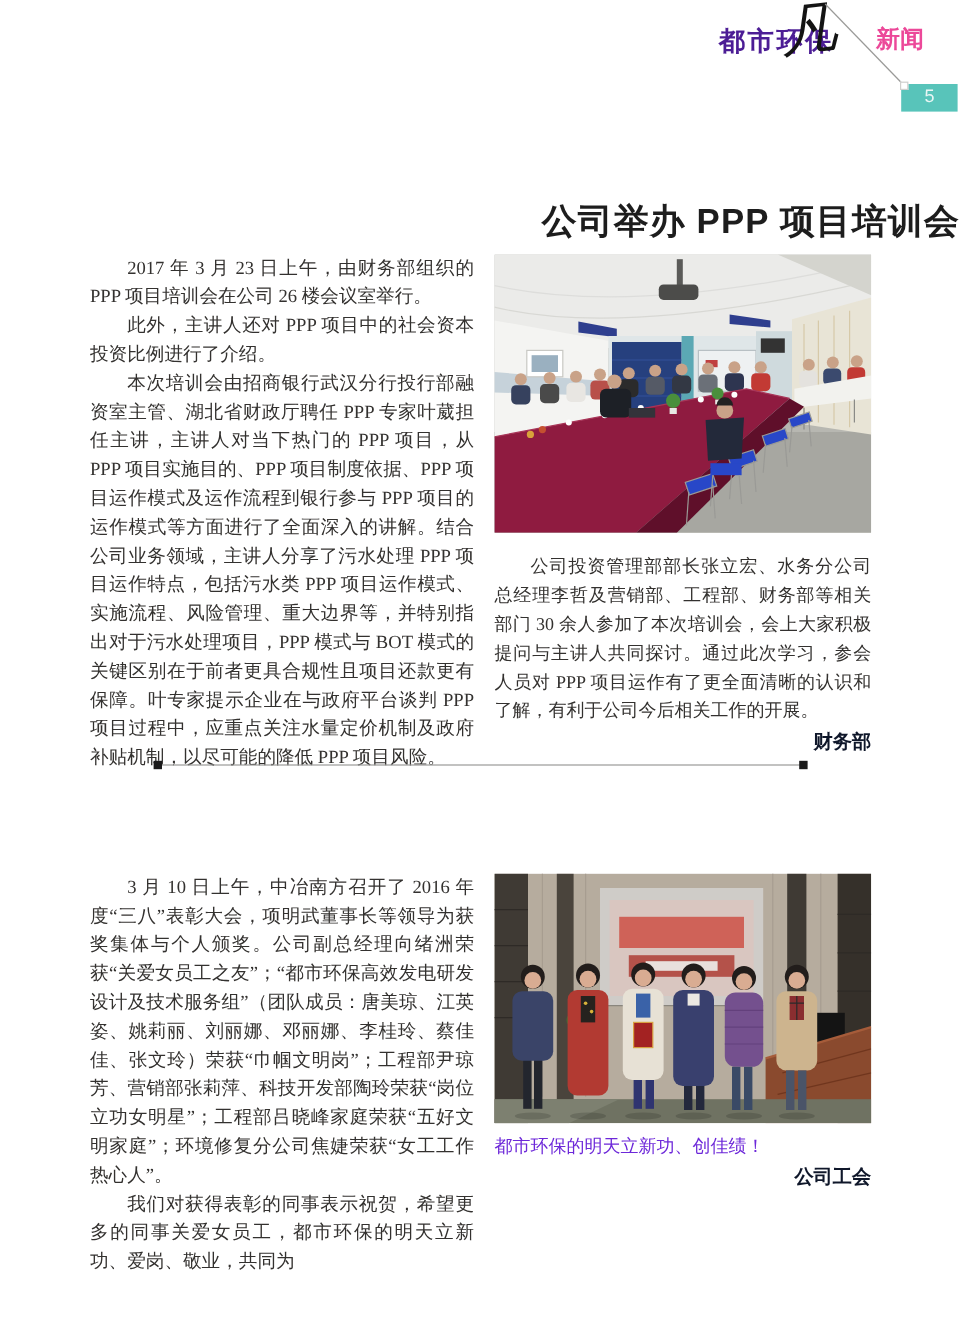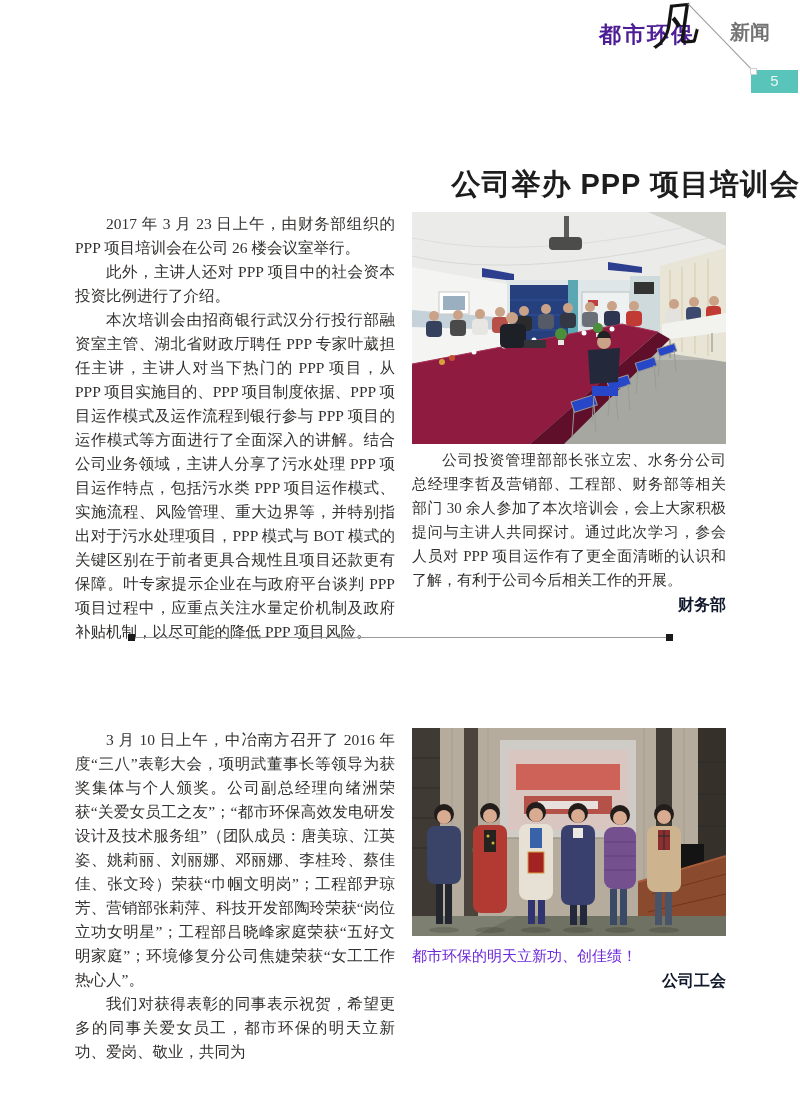--- a/index.html
+++ b/index.html
@@ -7,41 +7,41 @@
         font-family:"Liberation Serif","DejaVu Serif",serif;color:#2f2d2b;}
 
   
   .masthead{position:absolute;left:599px;top:20px;font-family:Liberation Sans, sans-serif;
             font-weight:bold;font-size:22px;letter-spacing:2px;color:#4c1d95;}
   .calligraphy{position:absolute;left:650px;top:2px;font-size:47px;line-height:1;
                font-family:"DejaVu Serif",serif;font-style:italic;color:#141414;transform:rotate(-6deg);}
   .diagonal{position:absolute;left:688px;top:3px;width:94px;height:0;border-top:1px solid #9a9a98;
             transform-origin:0 0;transform:rotate(45.9deg);}
   .section-label{position:absolute;left:730px;top:19px;font-family:"Liberation Sans","DejaVu Sans",sans-serif;
-                 font-weight:bold;font-size:20px;color:#737373;}
+                 font-weight:bold;font-size:20px;color:#ec4899;}
   .pagenum-box{position:absolute;left:751px;top:70px;width:47px;height:23px;background:#58c4ba;}
   .pagenum-box .num{position:absolute;left:0;right:0;top:2px;text-align:center;color:#e9f6f4;
                     font-family:"Liberation Sans","DejaVu Sans",sans-serif;font-size:15px;}
   .corner-sq{position:absolute;left:-1px;top:-2px;width:7px;height:7px;background:#fff;border:1px solid #cfcfcd;box-sizing:border-box;}
 
   
   .a-title{position:absolute;left:0;width:800px;text-align:right;
            font-family:"Liberation Sans","DejaVu Sans",sans-serif;font-weight:bold;color:#1d1d1d;}
   #title1{top:146px;font-size:29px;letter-spacing:1px;}
   #title2{top:664px;font-size:28px;}
 
   
   .article-row{position:absolute;left:75px;width:651px;display:flex;gap:17px;justify-content:center;}
   #article1-row{top:212px;}
   #article2-row{top:728px;}
   .col-text{width:320px;font-size:15.5px;line-height:24px;text-align:justify;color:#33312f;}
   .col-text p{margin:0;text-indent:2em;}
   .col-media{width:314px;}
   .photo{display:block;width:314px;}
-  .caption{margin-top:4px;font-size:15px;line-height:24px;text-align:justify;color:#33312f;}
+  .caption{margin-top:17px;font-size:15px;line-height:24px;text-align:justify;color:#33312f;}
   .caption p{margin:0;text-indent:2em;}
   .caption-line{margin-top:8px;font-size:15px;line-height:24px;color:#6d28d9;}
   .byline{margin-top:3px;text-align:right;font-family:"Liberation Sans","DejaVu Sans",sans-serif;
           font-weight:bold;font-size:16px;color:#0f172a;}
 
   
   .divider{position:absolute;left:128px;top:634px;width:545px;height:8px;}
   .divider .line{position:absolute;left:3px;right:3px;top:3px;border-top:1px solid #9a9a98;}
   .divider .sq{position:absolute;top:0;width:7px;height:7px;background:#1a1a1a;}
   .divider .sq.l{left:0;}

